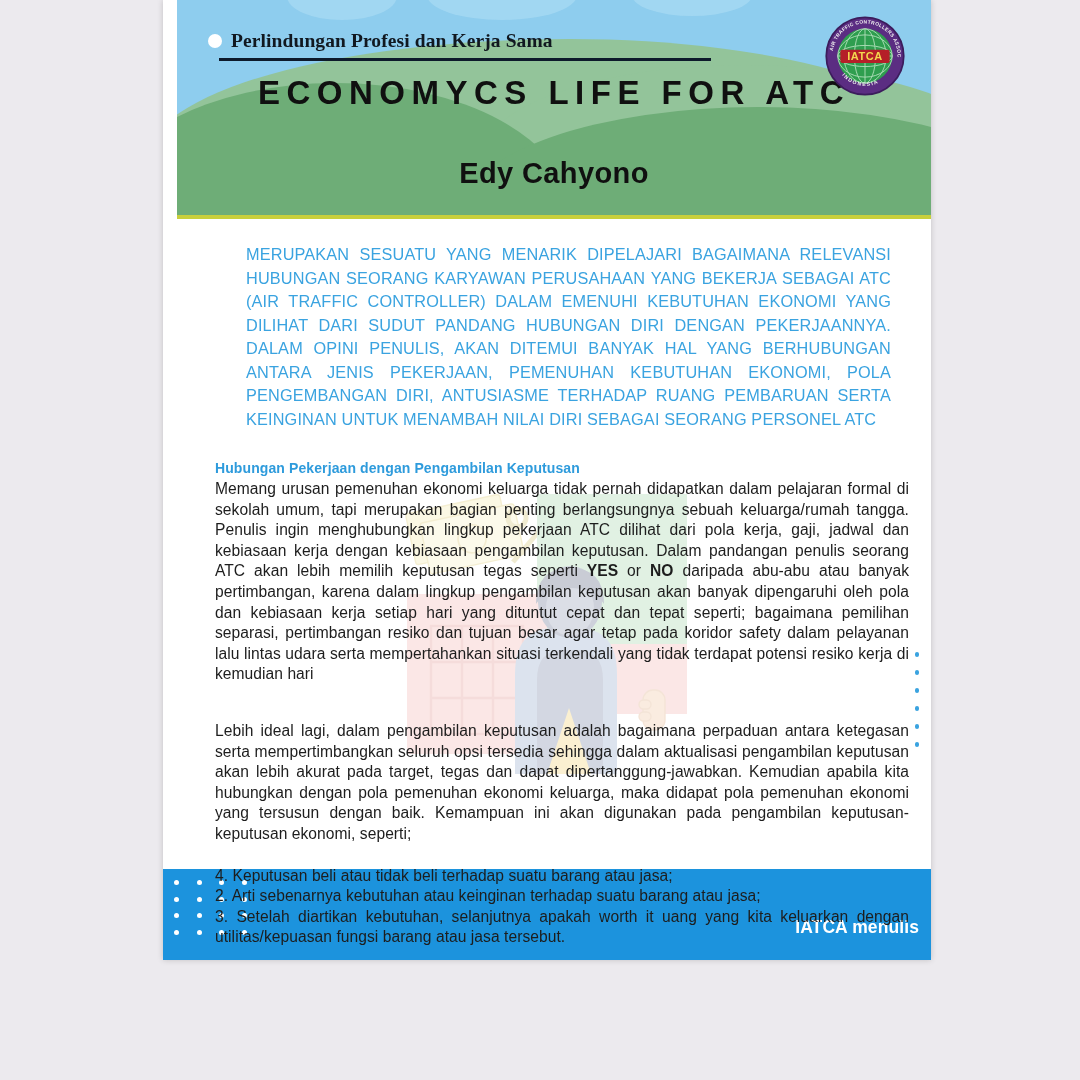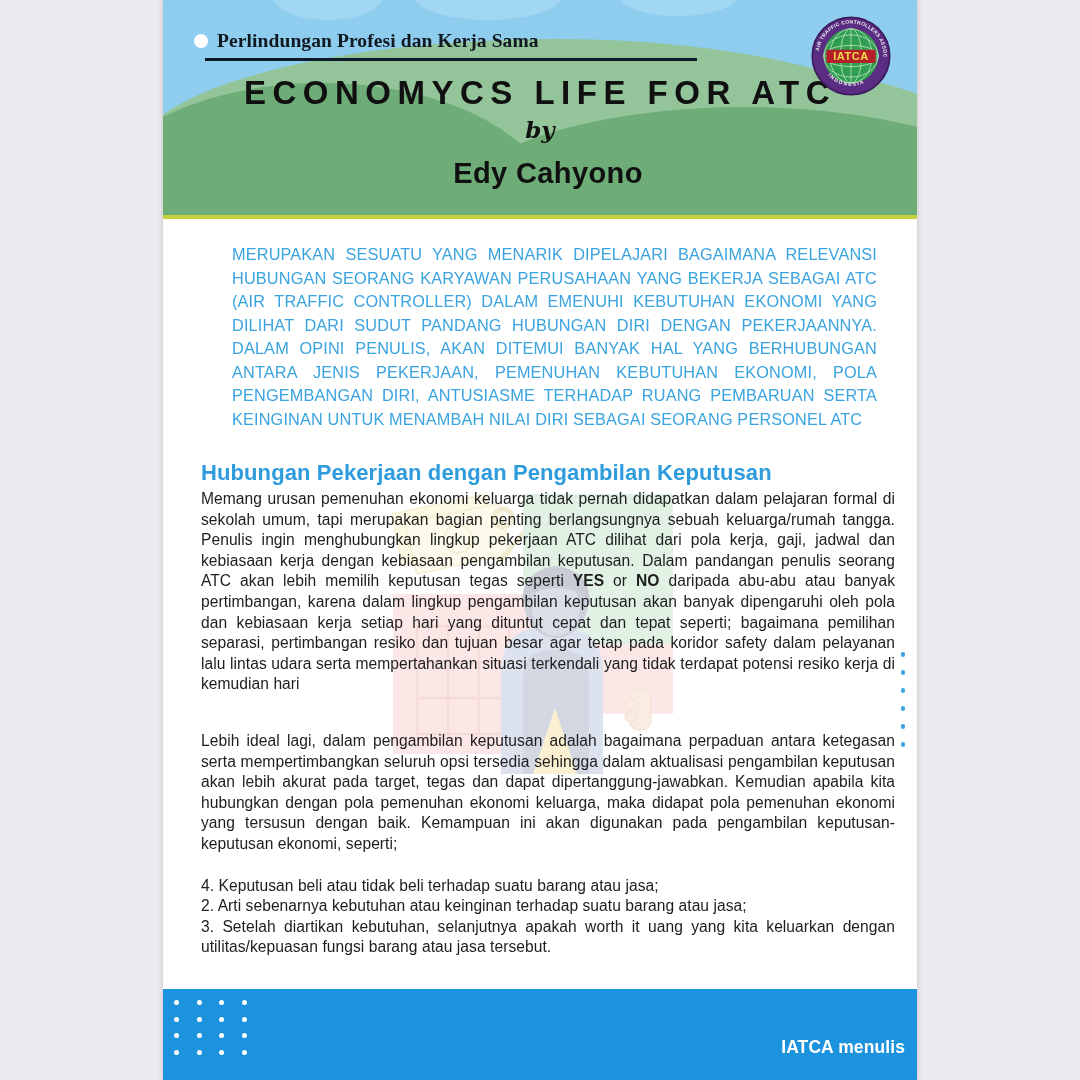--- a/index.html
+++ b/index.html
@@ -4,24 +4,25 @@
 <style>
   html,body{margin:0;padding:0;}
   body{
     width:1080px;height:1080px;
     background:#eceaee;
     font-family:"Liberation Sans", sans-serif;
     overflow:hidden;
   }
   .page{
     position:absolute;
-    left:163px; top:0; width:754px; height:1080px;
+    left:163px; top:0; width:754px; height:960px;
     background:#ffffff;
     box-shadow:0 0 6px rgba(0,0,0,.18);
     overflow:hidden;
+    padding-left:14px;
   }
 
   
   .header{
     position:relative;
     width:100%; height:219px;
     background:#8ecdee;
     overflow:hidden;
   }
   .cloud{
@@ -102,21 +103,20 @@
     text-align:center; z-index:5;
     font-family:"DejaVu Serif", serif;
     font-style:italic; font-weight:bold;
     font-size:23px; color:#101010;
   }
   .author{
     position:absolute; left:0; top:157px; width:100%;
     text-align:center; z-index:5;
     font-size:29px; font-weight:bold; color:#101010;
     letter-spacing:.4px;
-    margin-left:8px;
   }
 
   
   .body-wrap{
     position:relative;
     height:770px;
     background:#ffffff;
     overflow:hidden;
     border-radius:16px;
   }
@@ -129,21 +129,21 @@
   .lede{
     position:relative; z-index:3;
     margin:24px 40px 0 69px;
     font-size:16.3px; line-height:23.5px;
     color:#3aa3e0; letter-spacing:.15px;
     text-align:justify;
   }
   .sec-title{
     position:relative; z-index:3;
     margin:29px 0 0 38px;
-    font-size:22px; font-weight:bold;
+    font-size:14px; font-weight:bold;
     color:#2e9bdc; letter-spacing:.1px;
   }
   .para{
     position:relative; z-index:3;
     margin:3px 22px 0 38px;
     font-size:15.6px; line-height:20.6px;
     color:#1d1d1d; text-align:justify;
     letter-spacing:.05px;
   }
   .para.gap{ margin-top:36px; }
@@ -230,21 +230,20 @@
       <text fill="#f0f0f0" font-family="Liberation Sans, sans-serif" font-size="5.6" font-weight="bold" letter-spacing="0.4">
         <textPath href="#ringtop" startOffset="5%">AIR TRAFFIC CONTROLLERS ASSOCIATION</textPath>
       </text>
       <path id="ringbot" d="M 50,50 m -34,0 a 34,34 0 0,0 68,0" fill="none"></path>
       <text fill="#f0f0f0" font-family="Liberation Sans, sans-serif" font-size="5.8" font-weight="bold" letter-spacing="1.6">
         <textPath href="#ringbot" startOffset="22%">INDONESIA</textPath>
       </text>
     </svg>
 
     <div class="main-title">ECONOMYCS LIFE FOR ATC</div>
-    <div class="by">by</div>
     <div class="author">Edy Cahyono</div>
   </div>
 
   <div class="body-wrap">
 
     <svg class="watermark" viewBox="0 0 330 300">
 
       <g transform="rotate(-12 80 70)">
         <rect x="26" y="28" width="96" height="52" rx="3" fill="#f5e9a8" stroke="#ddc96a" stroke-width="1.4"></rect>
         <rect x="38" y="40" width="96" height="52" rx="3" fill="#f7efbe" stroke="#ddc96a" stroke-width="1.4"></rect>

